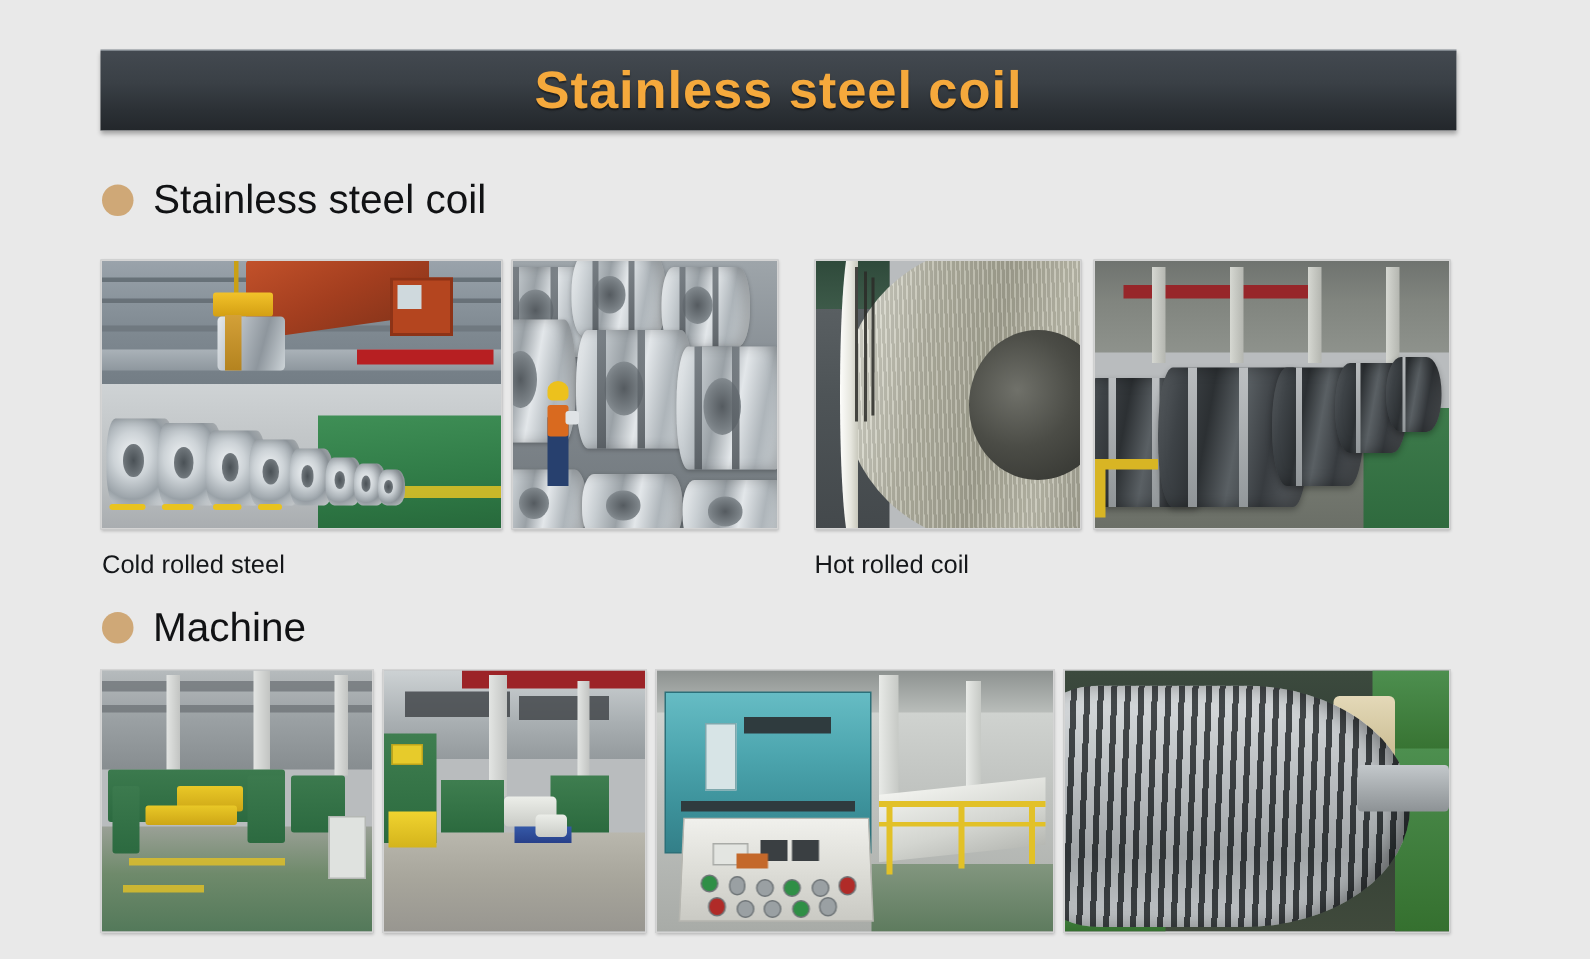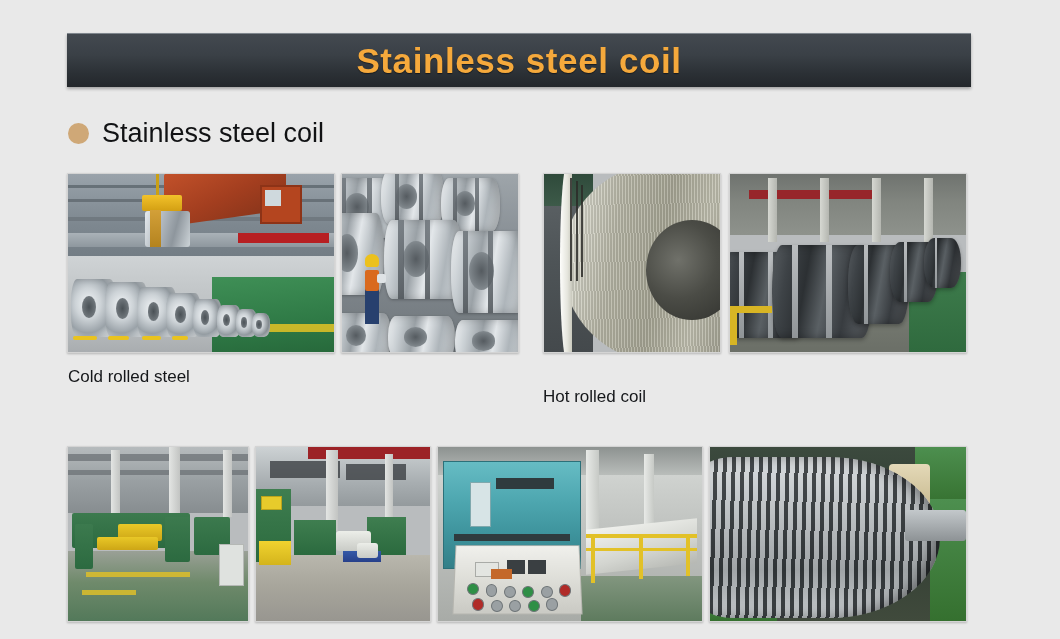--- a/index.html
+++ b/index.html
@@ -96,21 +96,21 @@
 
   
   .caption {
     position: absolute;
     font-size: 17px;
     color: #15171a;
     line-height: 1;
     white-space: nowrap;
   }
   #cap-cold { left: 68px;  top: 368px; }
-  #cap-hot  { left: 543px; top: 388px; }
+  #cap-hot  { left: 543px; top: 368px; }
 
   
   #ph-5 { left: 67px;  top: 446px; width: 182px; height: 176px; }
   #ph-6 { left: 255px; top: 446px; width: 176px; height: 176px; }
   #ph-7 { left: 437px; top: 446px; width: 266px; height: 176px; }
   #ph-8 { left: 709px; top: 446px; width: 258px; height: 176px; }
 
   
   .s1-roof { left:0; top:0; width:100%; height:46%;
     background: linear-gradient(180deg,#9aa3ab 0%, #8b959d 30%, #7e8890 60%, #737d85 100%); }
@@ -438,20 +438,24 @@
           <div class="strap" style="left:30%"></div>
         </div>
       <div class="s4-ylrail" style="left:0;  top:74%; width:3%;  height:22%;"></div>
       <div class="s4-ylrail" style="left:0;  top:74%; width:18%; height:4%;"></div>
     </div>
   </div>
 
   <div class="caption" id="cap-cold">Cold rolled steel</div>
   <div class="caption" id="cap-hot">Hot rolled coil</div>
 
+  <div class="section-head" id="head-machine">
+    <span class="bullet"></span>
+    <span class="section-title">Machine</span>
+  </div>
 
   <div class="photo" id="ph-5">
     <div class="scene">
       <div class="lay s5-roof"></div>
       <div class="s5-beam" style="left:0; top:4%;  width:100%; height:4%;"></div>
       <div class="s5-beam" style="left:0; top:13%; width:100%; height:3%;"></div>
       <div class="s5-col" style="left:24%; top:2%; width:5%; height:38%;"></div>
       <div class="s5-col" style="left:56%; top:0;  width:6%; height:42%;"></div>
       <div class="s5-col" style="left:86%; top:2%; width:5%; height:38%;"></div>
       <div class="lay s5-floor"></div>

